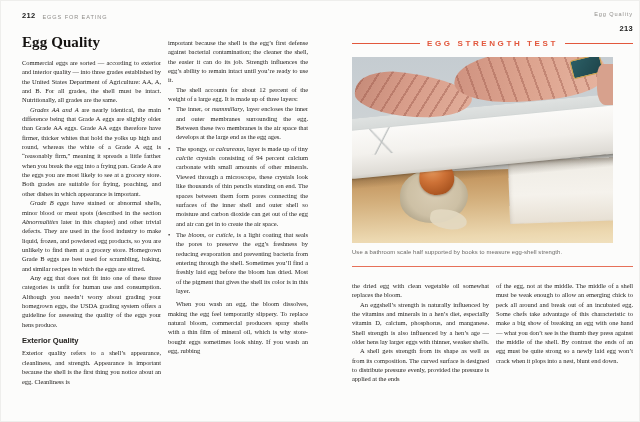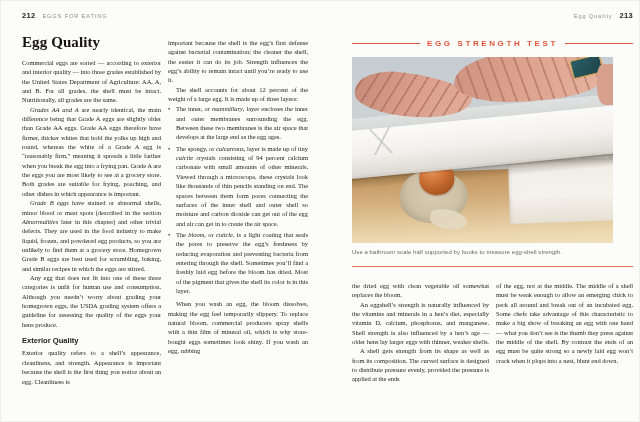--- a/index.html
+++ b/index.html
@@ -11,25 +11,25 @@
   html,body{background:#ffffff;}
   body{font-family:"Liberation Serif",serif;}
   .spread{position:relative;width:640px;height:422px;background:#fcfcfb;overflow:hidden;
           box-shadow:inset 0 0 0 1px #eeeeec;}
   .page{position:absolute;top:0;height:422px;width:320px;}
   .page-left{left:0;}
   .page-right{left:320px;}
 
   
   .runhead{position:absolute;top:11px;font-family:"Liberation Sans",sans-serif;
-           display:flex;align-items:center;gap:7px;}
+           display:flex;align-items:flex-end;gap:7px;}
   .runhead .folio{font-size:7.5px;font-weight:bold;color:#222;letter-spacing:.3px;}
   .runhead .rh-label{font-size:5.6px;color:var(--gray);letter-spacing:.9px;}
   .runhead-left{left:22px;}
-  .runhead-right{left:32px;width:281px;justify-content:flex-end;}
+  .runhead-right{left:32px;width:281px;justify-content:flex-end;flex-direction:column;}
 
   
   .col{position:absolute;overflow:hidden;}
   .lp-col1{left:22px;top:34px;width:139px;height:380px;}
   .lp-col2{left:168px;top:38px;width:140px;height:376px;}
 
   h1.article-title{font-size:15px;font-weight:bold;color:#141210;letter-spacing:.1px;
                    margin:0 0 7px 0;font-family:"Liberation Serif",serif;}
   h3.subhead{font-family:"Liberation Sans",sans-serif;font-weight:bold;
              font-size:7.6px;color:#23211f;margin:7px 0 3.5px 0;}

